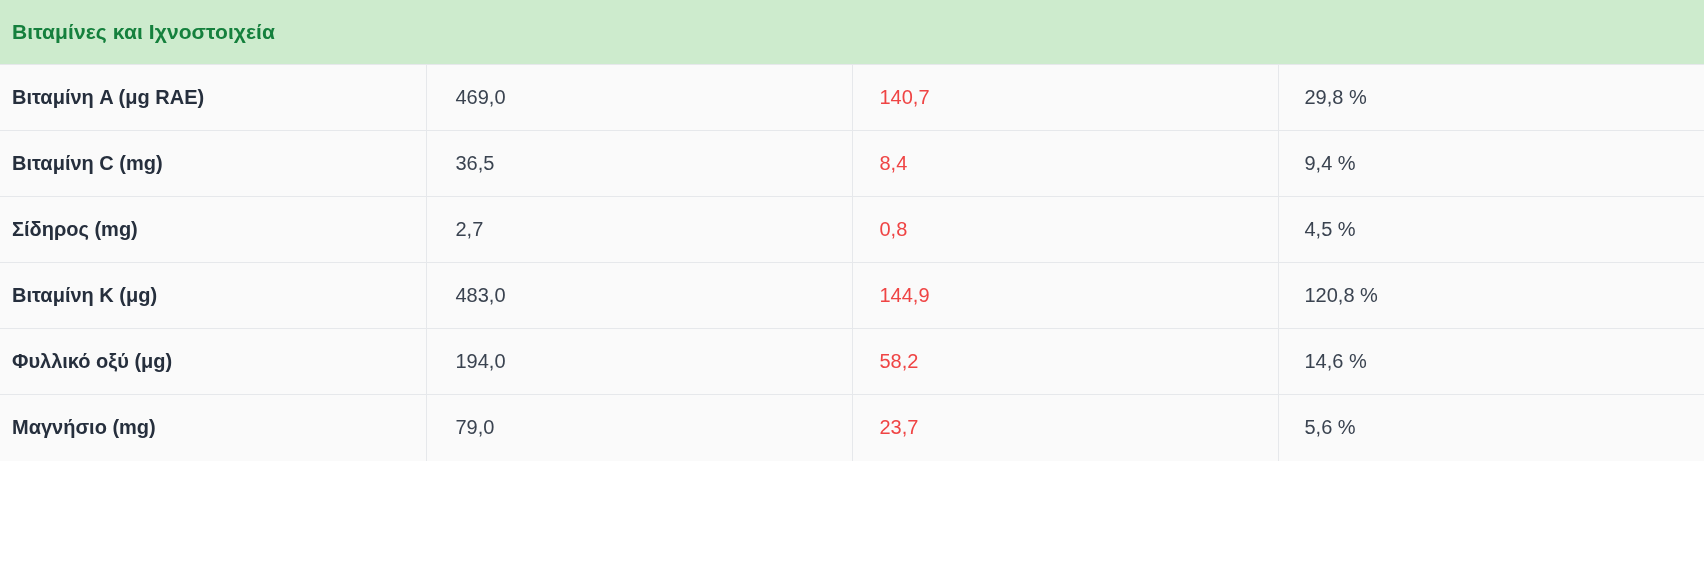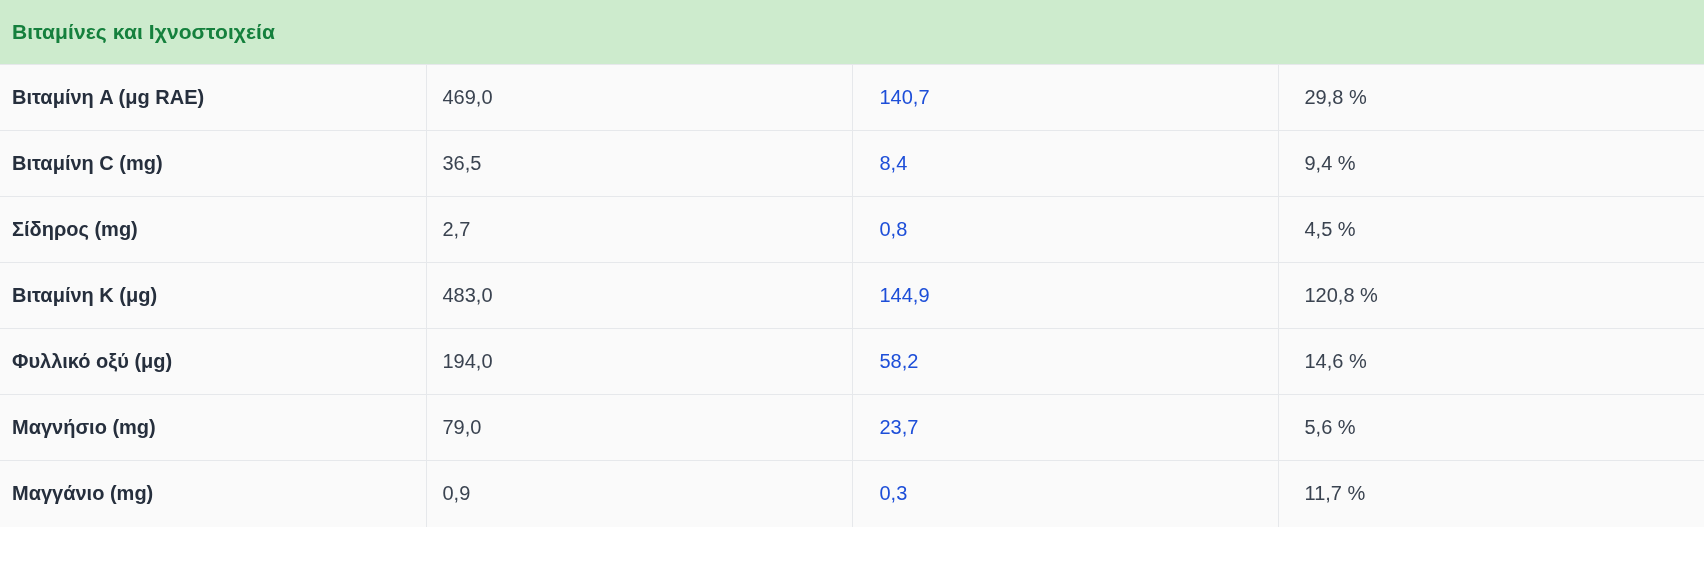--- a/index.html
+++ b/index.html
@@ -57,32 +57,32 @@
   .cell-label {
     width: 626px;
     font-weight: bold;
     padding-left: 12px;
     color: #262f3d;
     border-right: none;
   }
 
   .cell-amount {
     width: 236px;
-    padding-left: 16px;
+    padding-left: 29px;
     border-left: 1px solid #e6e8eb;
     font-weight: normal;
     color: #3a4350;
   }
 
   .cell-per-serving {
     width: 503px;
     padding-left: 27px;
     border-left: 1px solid #e6e8eb;
     font-weight: normal;
-    color: #1d4ed8;
+    color: #ef4444;
   }
 
   .cell-percent {
     width: 339px;
     padding-left: 26px;
     border-left: 1px solid #e6e8eb;
     font-weight: normal;
     color: #3a4350;
   }
 </style>
@@ -125,20 +125,14 @@
         <td class="cell cell-amount">194,0</td>
         <td class="cell cell-per-serving">58,2</td>
         <td class="cell cell-percent">14,6 %</td>
       </tr>
       <tr class="data-row">
         <td class="cell cell-label">Μαγνήσιο (mg)</td>
         <td class="cell cell-amount">79,0</td>
         <td class="cell cell-per-serving">23,7</td>
         <td class="cell cell-percent">5,6 %</td>
       </tr>
-      <tr class="data-row">
-        <td class="cell cell-label">Μαγγάνιο (mg)</td>
-        <td class="cell cell-amount">0,9</td>
-        <td class="cell cell-per-serving">0,3</td>
-        <td class="cell cell-percent">11,7 %</td>
-      </tr>
     </tbody>
 </table>
 
 </body></html>

